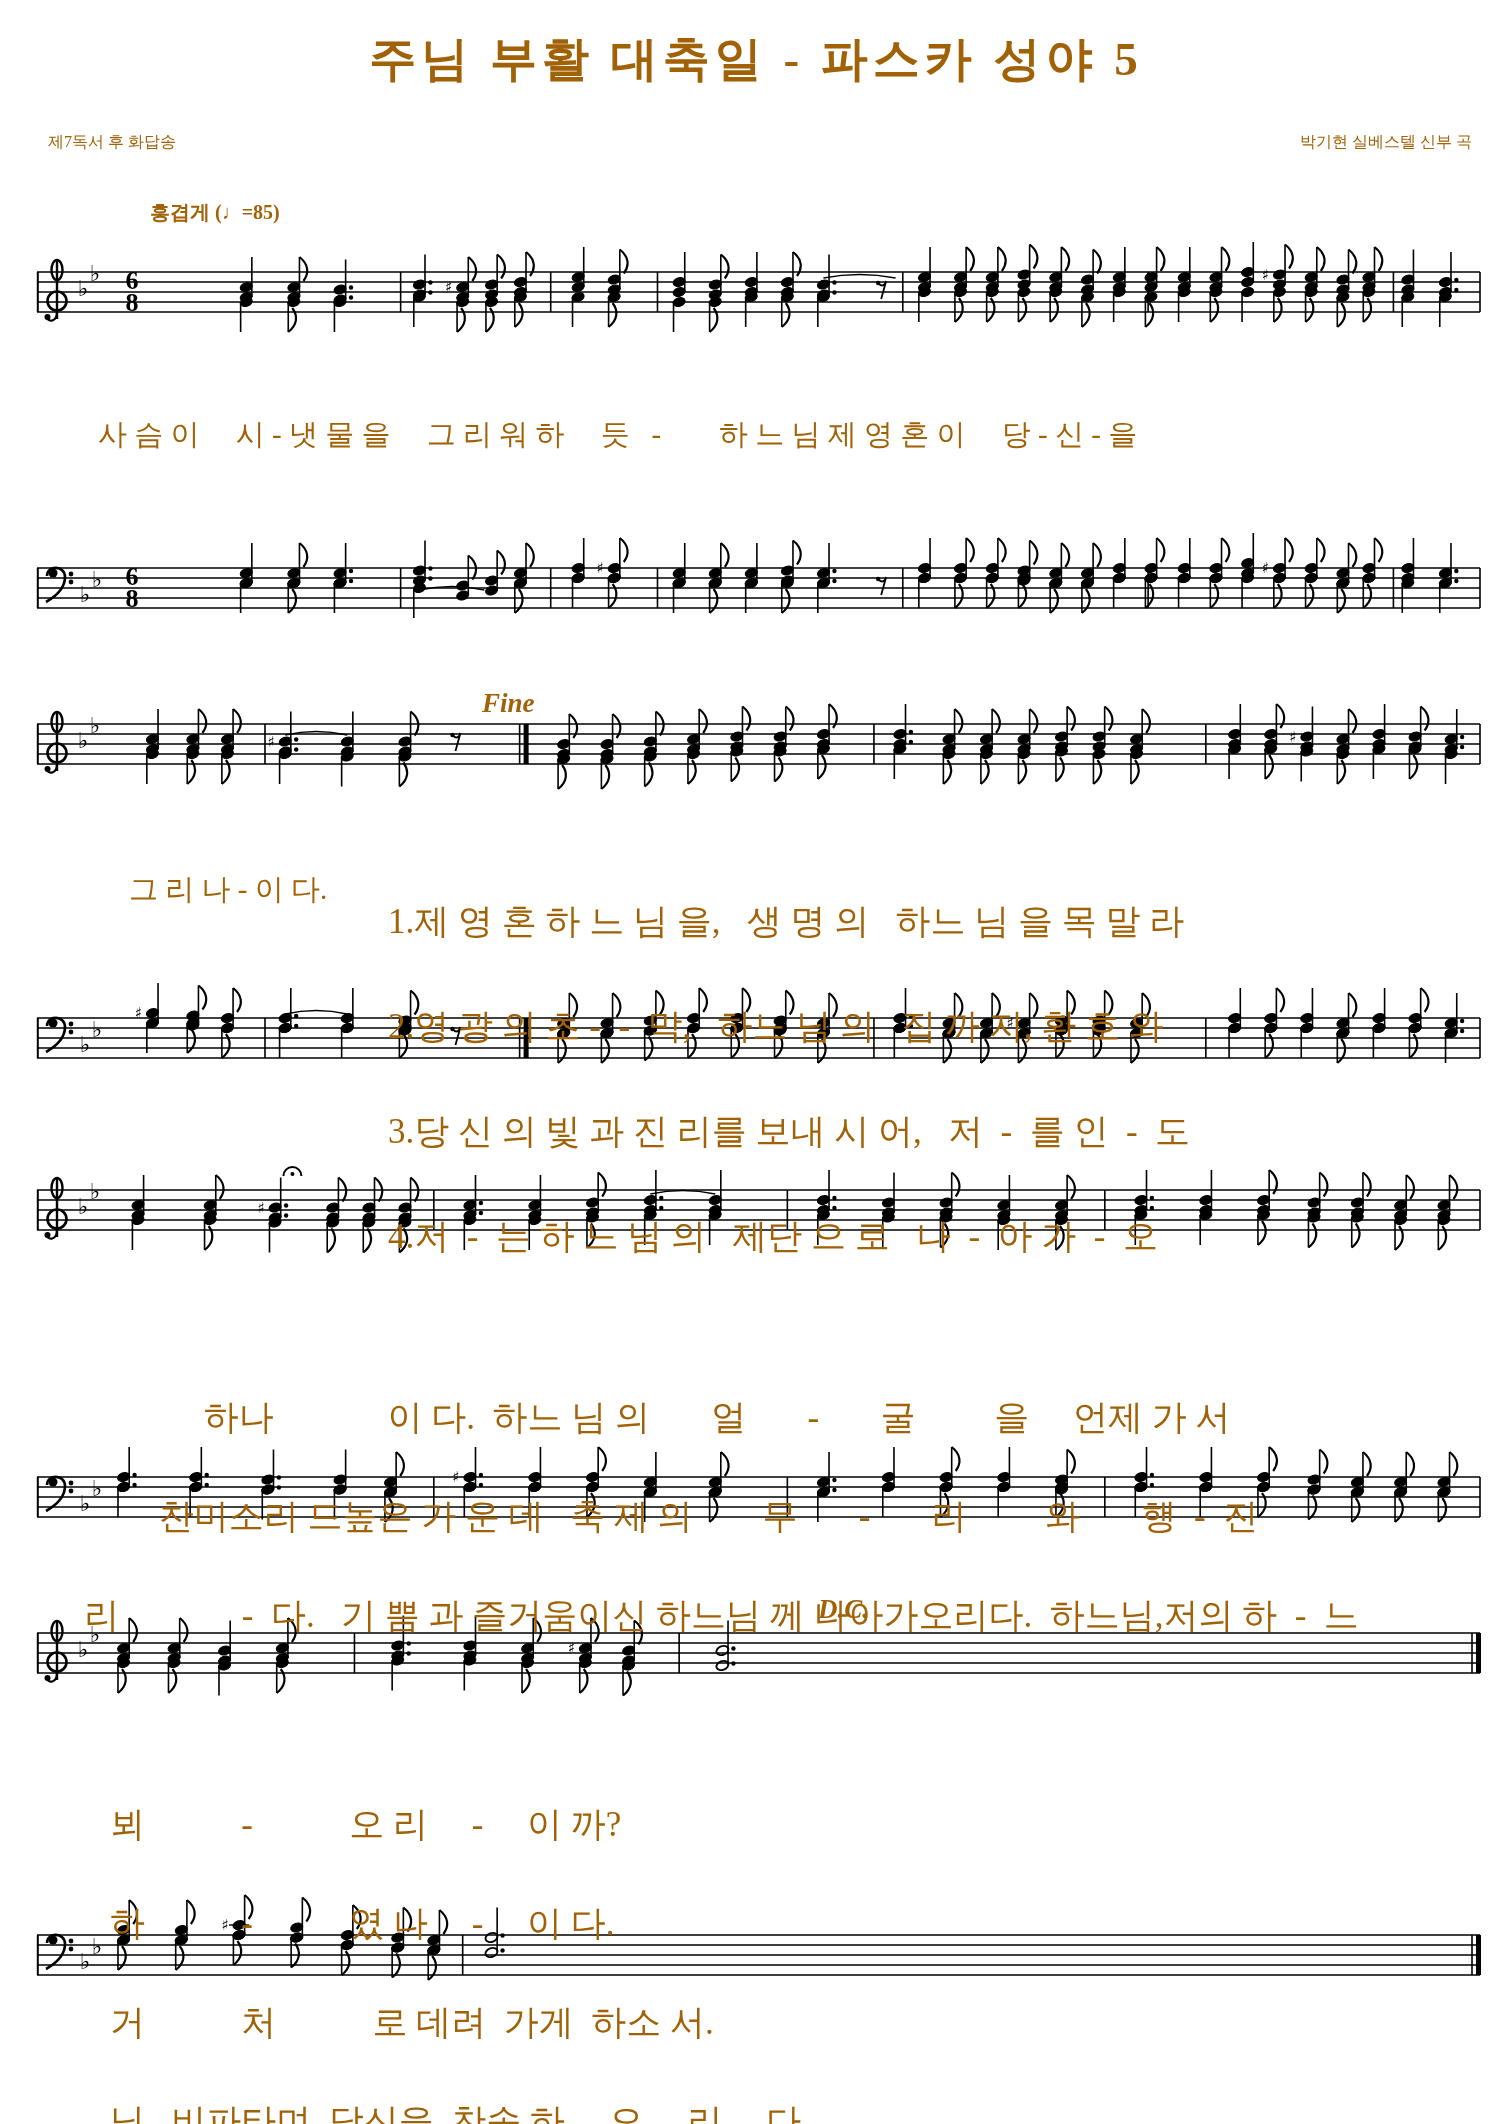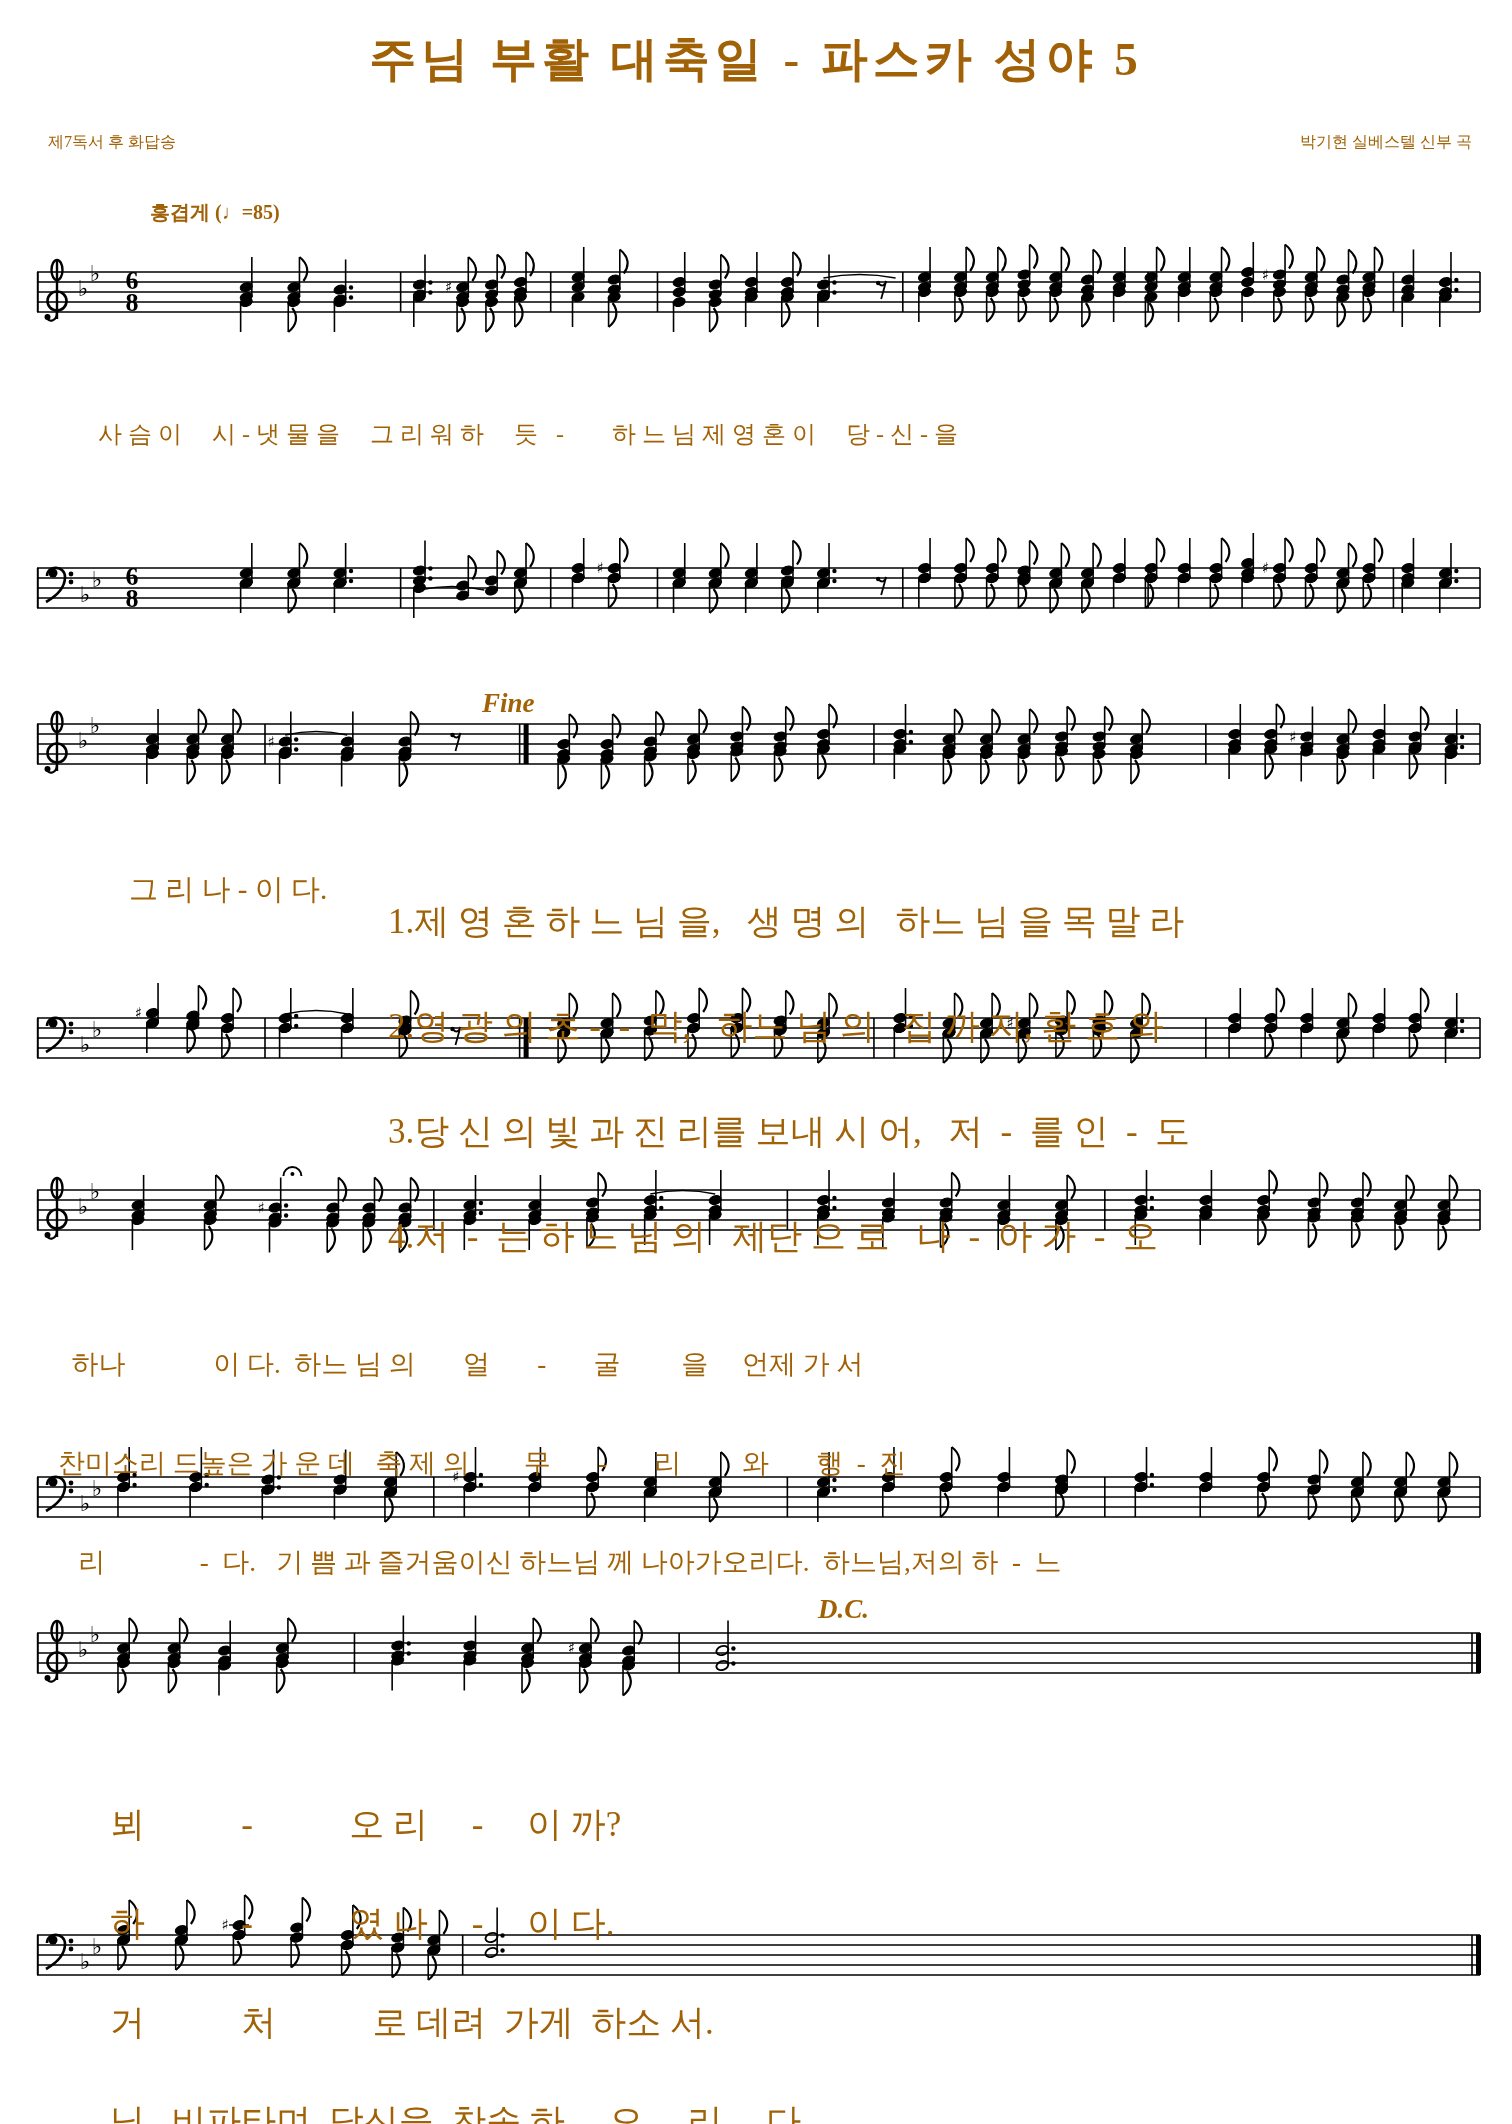--- a/index.html
+++ b/index.html
@@ -10,24 +10,24 @@
   .caption{position:absolute;top:132px;font-size:16px;margin-left:8px;}
   .caption.left{left:40px;}
   .caption.right{right:40px;}
   .tempo{position:absolute;left:150px;top:199px;font-family:Liberation Serif, serif;
          font-weight:bold;font-size:20px;}
   .mark{position:absolute;font-weight:bold;font-style:italic;font-size:27px;
         font-family:"Liberation Serif",serif;}
   .mark.fine{left:482px;top:688px;font-style:italic;}
   .mark.dc{left:818px;top:1594px;}
   .lyric{position:absolute;white-space:pre;font-size:35px;line-height:33px;}
-  .lyric.l1{left:98px;top:418px;font-size:24px;}
+  .lyric.l1{left:98px;top:418px;font-size:29px;}
   .lyric.refrain{left:93px;top:873px;font-size:29px;margin-left:36px;}
   .lyric.verses{left:388px;top:834px;line-height:35px;}
-  .lyric.mid{left:58px;top:1282px;font-size:27px;line-height:33px;}
+  .lyric.mid{left:58px;top:1335px;font-size:35px;line-height:33px;text-align:center;}
   .lyric.fin{left:110px;top:1742px;line-height:33px;}
   svg.system{position:absolute;left:37px;overflow:visible;}
 </style>
 </head>
 <body>
 
 <div class="page">
   <div class="title">주님 부활 대축일 - 파스카 성야 5</div>
   <div class="caption left">제7독서 후 화답송</div>
   <div class="caption right">박기현 실베스텔 신부 곡</div>

